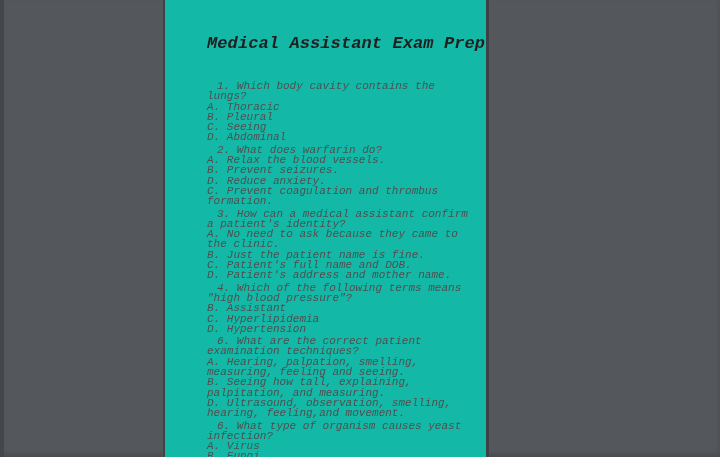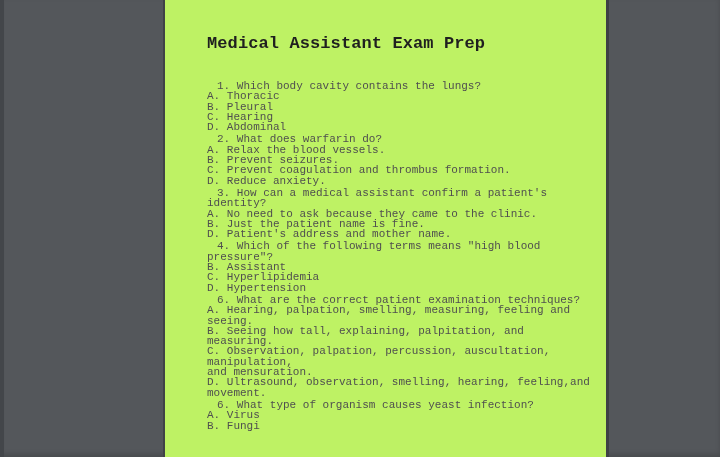--- a/index.html
+++ b/index.html
@@ -15,25 +15,26 @@
     overflow: hidden;
     box-shadow: inset 0 -3px 5px rgba(0,0,0,0.14);
   }
   .edge-strip-left {
     position: absolute; left: 0; top: 0; bottom: 0;
     width: 4px; background: #43464a;
   }
   .doc-page {
     position: absolute;
     left: 163px; top: 0;
-    width: 446px; height: 457px;
-    background: #bef264;
+    width: 326px; height: 457px;
+    background: #14b8a6;
     border-left: 2px solid #404346;
     border-right: 3px solid #3e4144;
     box-sizing: border-box;
+    font-style: italic;
   }
   .page-inner {
     padding: 34px 10px 0 42px;
   }
   .doc-title {
     font-weight: bold;
     font-size: 17px;
     line-height: 20px;
     letter-spacing: 0.1px;
     color: #1f1f1f;
@@ -60,48 +61,47 @@
 <div class="screen">
   <div class="edge-strip-left"></div>
   <div class="doc-page">
     <div class="page-inner">
       <div class="doc-title">Medical Assistant Exam Prep</div>
       <div class="questions">
           <div class="q-block">
             <div class="q-line">1. Which body cavity contains the lungs?</div>
             <div class="opt-line">A. Thoracic</div>
             <div class="opt-line">B. Pleural</div>
-            <div class="opt-line">C. Hearing</div>
+            <div class="opt-line">C. Seeing</div>
             <div class="opt-line">D. Abdominal</div>
           </div>
           <div class="q-block">
             <div class="q-line">2. What does warfarin do?</div>
             <div class="opt-line">A. Relax the blood vessels.</div>
             <div class="opt-line">B. Prevent seizures.</div>
+            <div class="opt-line">D. Reduce anxiety.</div>
             <div class="opt-line">C. Prevent coagulation and thrombus formation.</div>
-            <div class="opt-line">D. Reduce anxiety.</div>
           </div>
           <div class="q-block">
             <div class="q-line">3. How can a medical assistant confirm a patient's identity?</div>
             <div class="opt-line">A. No need to ask because they came to the clinic.</div>
             <div class="opt-line">B. Just the patient name is fine.</div>
+            <div class="opt-line">C. Patient's full name and DOB.</div>
             <div class="opt-line">D. Patient's address and mother name.</div>
           </div>
           <div class="q-block">
             <div class="q-line">4. Which of the following terms means "high blood pressure"?</div>
             <div class="opt-line">B. Assistant</div>
             <div class="opt-line">C. Hyperlipidemia</div>
             <div class="opt-line">D. Hypertension</div>
           </div>
           <div class="q-block">
             <div class="q-line">6. What are the correct patient examination techniques?</div>
             <div class="opt-line">A. Hearing, palpation, smelling, measuring, feeling and seeing.</div>
             <div class="opt-line">B. Seeing how tall, explaining, palpitation, and measuring.</div>
-            <div class="opt-line">C. Observation, palpation, percussion, auscultation, manipulation,
-and mensuration.</div>
             <div class="opt-line">D. Ultrasound, observation, smelling, hearing, feeling,and movement.</div>
           </div>
           <div class="q-block">
             <div class="q-line">6. What type of organism causes yeast infection?</div>
             <div class="opt-line">A. Virus</div>
             <div class="opt-line">B. Fungi</div>
           </div>
         </div>
     </div>
   </div>

